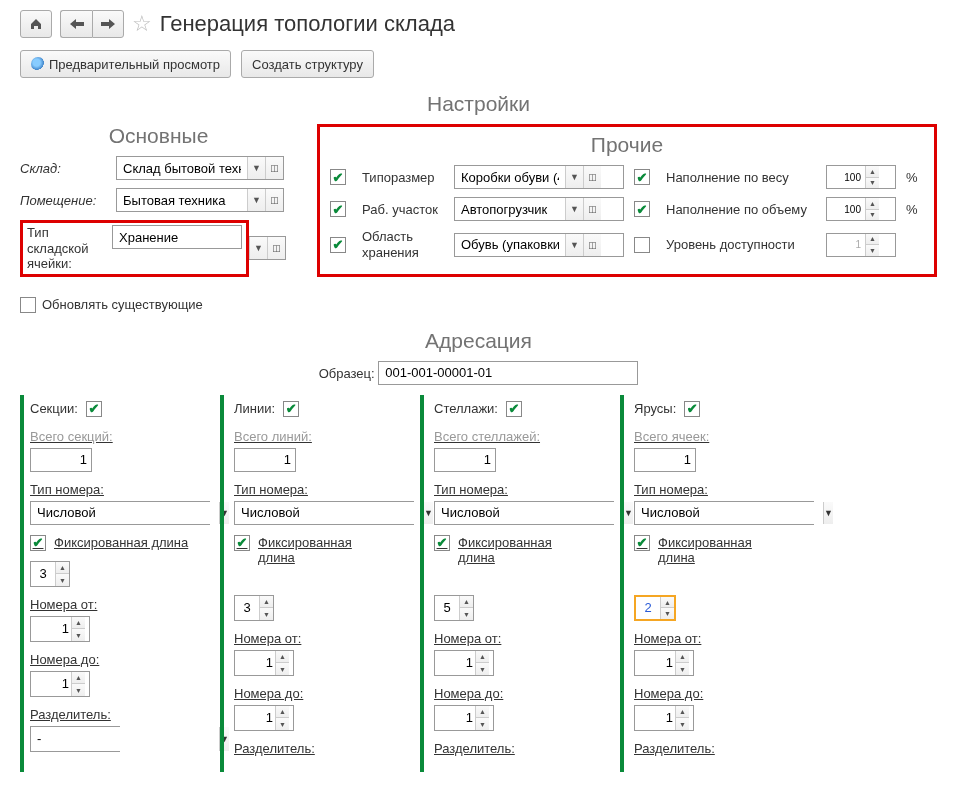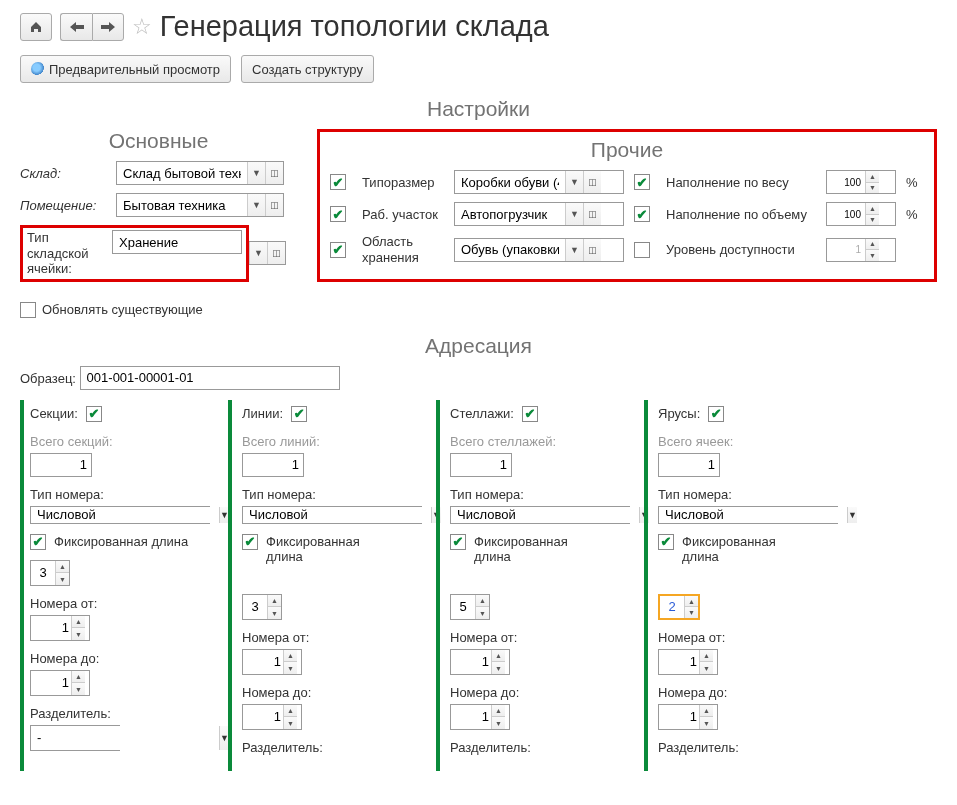--- a/index.html
+++ b/index.html
@@ -5,21 +5,21 @@
 * { box-sizing: border-box; font-family: Arial, sans-serif; }
 body { margin: 0; padding: 10px 20px; background: #fff; font-size: 13px; color: #333; }
 .toolbar { display: flex; align-items: center; gap: 8px; margin-bottom: 12px; }
 .btn { display: inline-flex; align-items: center; justify-content: center; height: 28px; padding: 0 10px; background: linear-gradient(#fafafa,#e8e8e8); border: 1px solid #aaa; border-radius: 3px; cursor: pointer; font-size: 13px; }
 .btn.icon-only { width: 32px; padding: 0; }
 .btn-group { display: inline-flex; }
 .btn-group .btn { border-radius: 0; border-right: none; }
 .btn-group .btn:first-child { border-radius: 3px 0 0 3px; }
 .btn-group .btn:last-child { border-radius: 0 3px 3px 0; border-right: 1px solid #aaa; }
 .star { font-size: 22px; color: #bbb; cursor: pointer; }
-.title { font-size: 29px; font-weight: 400; }
+.title { font-size: 22px; font-weight: 400; }
 .action-row { display: flex; gap: 10px; margin-bottom: 14px; }
 .section-header { color: #737373; font-size: 21px; margin: 8px 0; text-align: center; }
 .two-col { display: flex; gap: 20px; align-items: flex-start; }
 .col-left { width: 310px; }
 .col-right { flex: 1; border: 3px solid #d00; padding: 6px 10px 14px 10px; }
 .form-row { display: flex; align-items: center; margin-bottom: 8px; gap: 6px; }
 .form-label { width: 90px; font-style: italic; }
 .form-label2 { width: 85px; }
 .input-combo { display: inline-flex; border: 1px solid #999; height: 24px; background: #fff; }
 .input-combo input { border: none; outline: none; padding: 0 6px; font-size: 13px; width: 130px; }
@@ -27,40 +27,40 @@
 .red-box { border: 3px solid #d00; padding: 2px 4px; display: inline-flex; }
 .checkbox { width: 16px; height: 16px; border: 1px solid #888; background: #fff; display: inline-flex; align-items: center; justify-content: center; cursor: pointer; }
 .checkbox.checked::after { content: "✔"; color: #0a8a3a; font-size: 13px; font-weight: bold; }
 .other-grid { display: grid; grid-template-columns: 22px 82px 170px 22px 150px 70px 18px; gap: 8px 10px; align-items: center; }
 .spin { display: inline-flex; border: 1px solid #999; height: 24px; }
 .spin input { border: none; outline: none; width: 38px; text-align: right; padding: 0 4px; font-size: 10px; }
 .spin .spbtns { display: flex; flex-direction: column; width: 14px; border-left: 1px solid #ccc; }
 .spin .spbtns div { flex: 1; display: flex; align-items: center; justify-content: center; font-size: 7px; cursor: pointer; color: #555; background: linear-gradient(#fafafa,#eee); }
 .spin .spbtns div:first-child { border-bottom: 1px solid #ccc; }
 .spin.disabled input { color: #aaa; }
-.addr-top { display: flex; gap: 18px; margin-bottom: 10px; align-items: center; }
+.addr-top { display: flex; gap: 18px; margin-bottom: 10px; align-items: center; flex-direction: column; }
 .addr-top input { border: 1px solid #999; height: 24px; padding: 0 6px; font-size: 13px; }
-.columns { display: flex; gap: 8px; }
+.columns { display: flex; gap: 0; }
 .column { border-left: 4px solid #0a8a3a; padding: 6px 18px 6px 10px; width: 200px; }
 .column:first-child { padding-left: 6px;}
 .col-narrow { width: 90px; }
 .col-head { display: flex; align-items: center; gap: 8px; margin-bottom: 12px; }
-.col-field { margin-bottom: 10px; }
+.col-field { margin-bottom: 10px; text-decoration: underline; }
 .col-label { display: block; margin-bottom: 4px; }
 .col-label.dim { color: #999; }
 .num-input { display: inline-flex; border: 1px solid #999; height: 24px; }
 .num-input input { border: none; outline: none; width: 60px; text-align: right; padding: 0 4px; font-size: 13px; }
 .spin-small { display: inline-flex; border: 1px solid #999; height: 26px; }
 .spin-small input { border: none; outline: none; width: 24px; text-align: center; padding: 0 2px; font-size: 13px; }
 .spin-small .spbtns { display: flex; flex-direction: column; width: 14px; border-left: 1px solid #ccc; }
 .spin-small .spbtns div { flex: 1; display: flex; align-items: center; justify-content: center; font-size: 7px; cursor: pointer; color: #555; background: linear-gradient(#fafafa,#eee); }
 .spin-small .spbtns div:first-child { border-bottom: 1px solid #ccc; }
 .spin-small.highlight { border: 2px solid #f5a623; }
 .spin-small.highlight input { color: #2a5bd7; }
-.select-box { display: inline-flex; border: 1px solid #999; height: 18px; width: 180px; }
+.select-box { display: inline-flex; border: 1px solid #999; height: 24px; width: 180px; }
 .select-box input { border: none; outline: none; flex: 1; padding: 0 6px; font-size: 13px; }
 .select-box .dd { width: 20px; border-left: 1px solid #ccc; display: flex; align-items: center; justify-content: center; cursor: pointer; font-size: 9px; background: linear-gradient(#fafafa,#eee); }
 .sep-select { display: inline-flex; border: 1px solid #999; height: 26px; width: 90px; }
 .sep-select input { border: none; outline: none; flex: 1; padding: 0 6px; font-size: 13px; }
 .sep-select .dd { width: 20px; border-left: 1px solid #ccc; display: flex; align-items: center; justify-content: center; cursor: pointer; font-size: 9px; background: linear-gradient(#fafafa,#eee); }
 .preview-icon { width:14px; height:14px; display:inline-block; background: radial-gradient(circle at 40% 40%, #8cf 30%, #48c 60%, transparent 61%); border-radius:50%; margin-right:4px; }
 </style>
 </head>
 <body>
 

